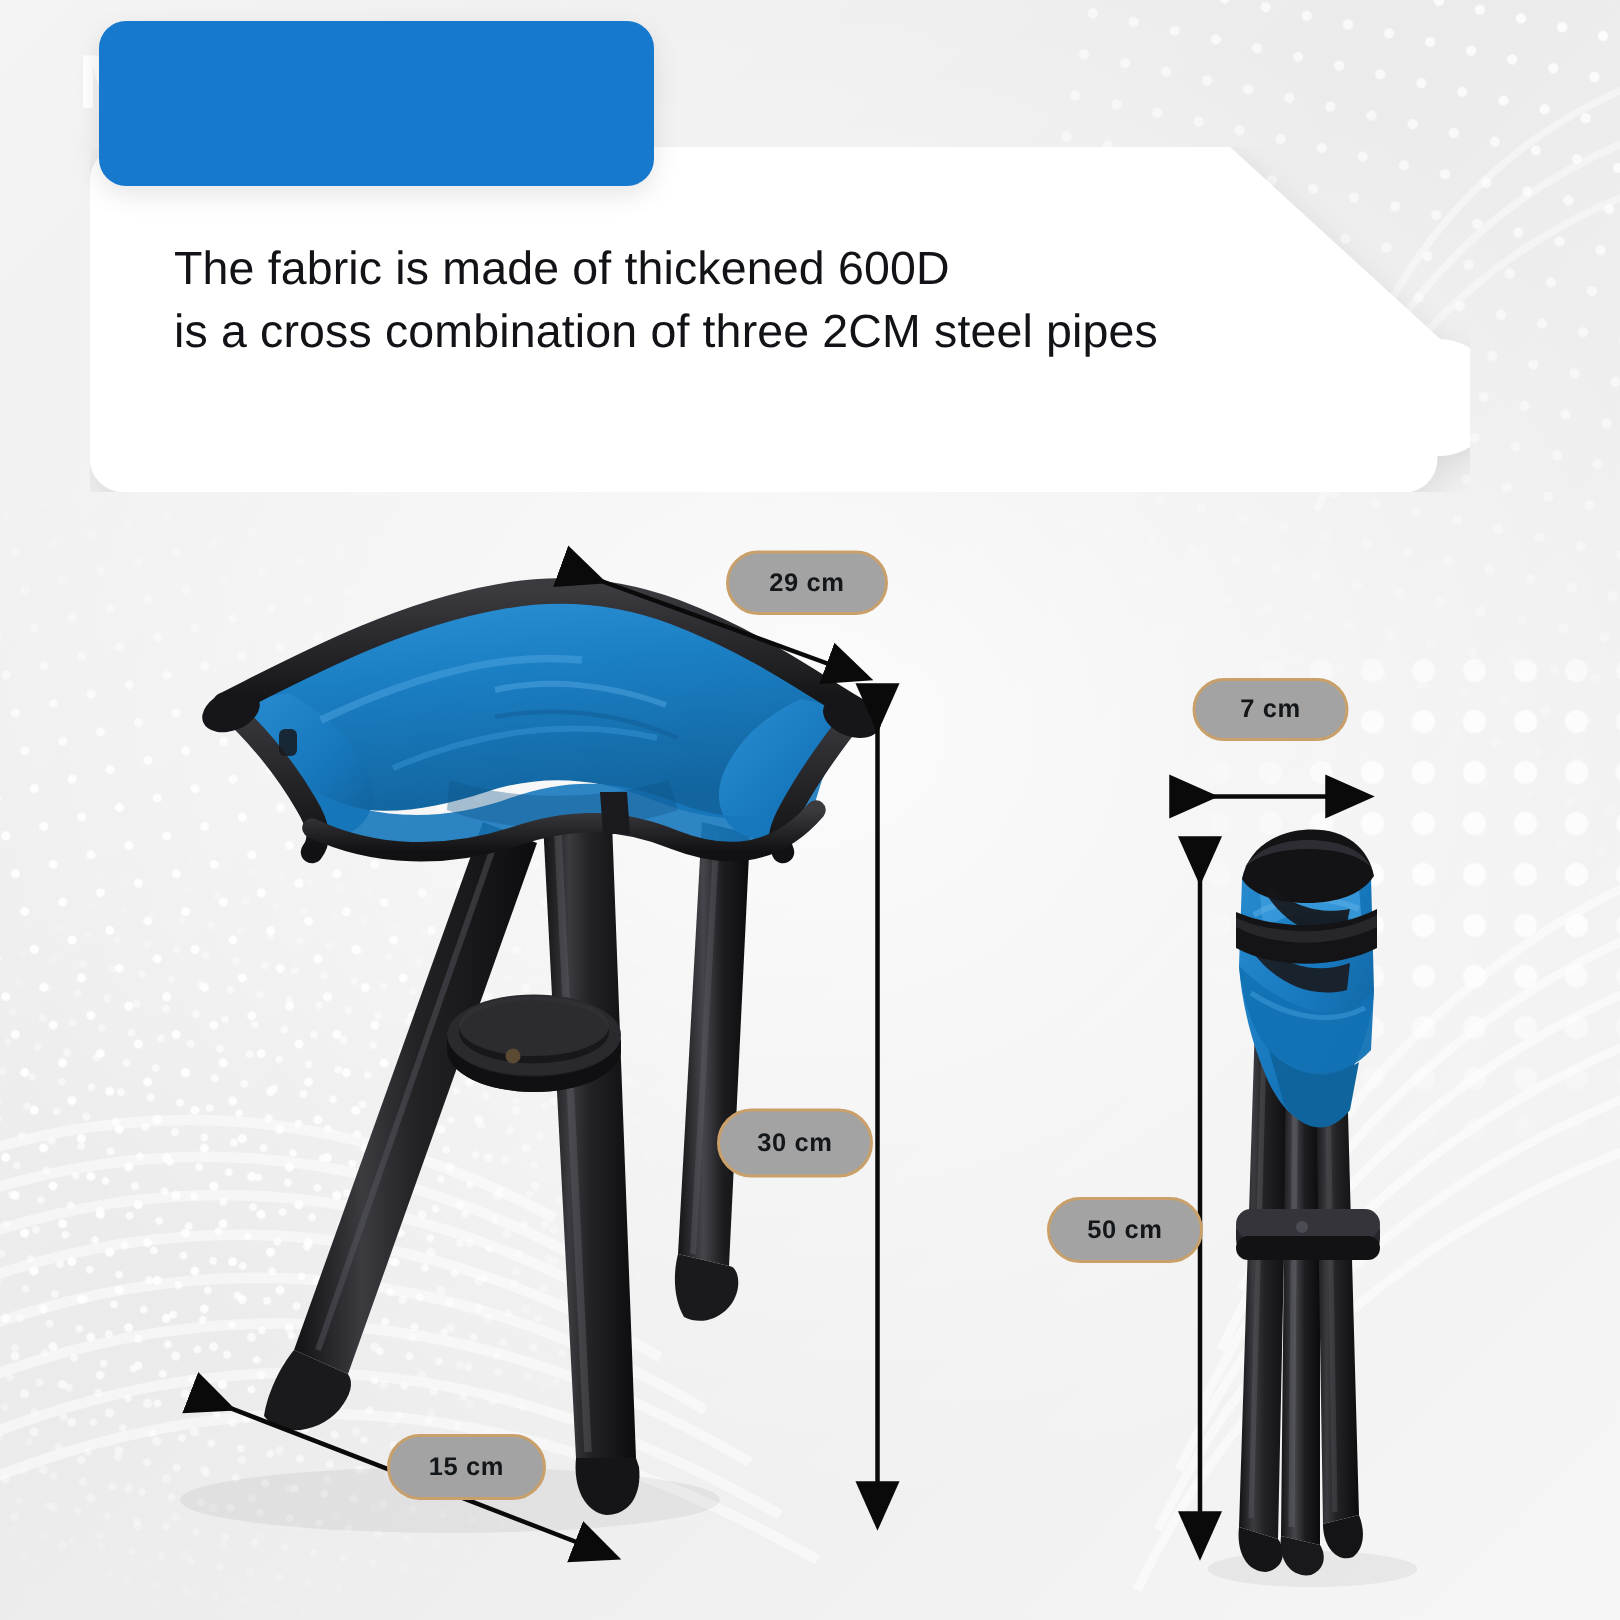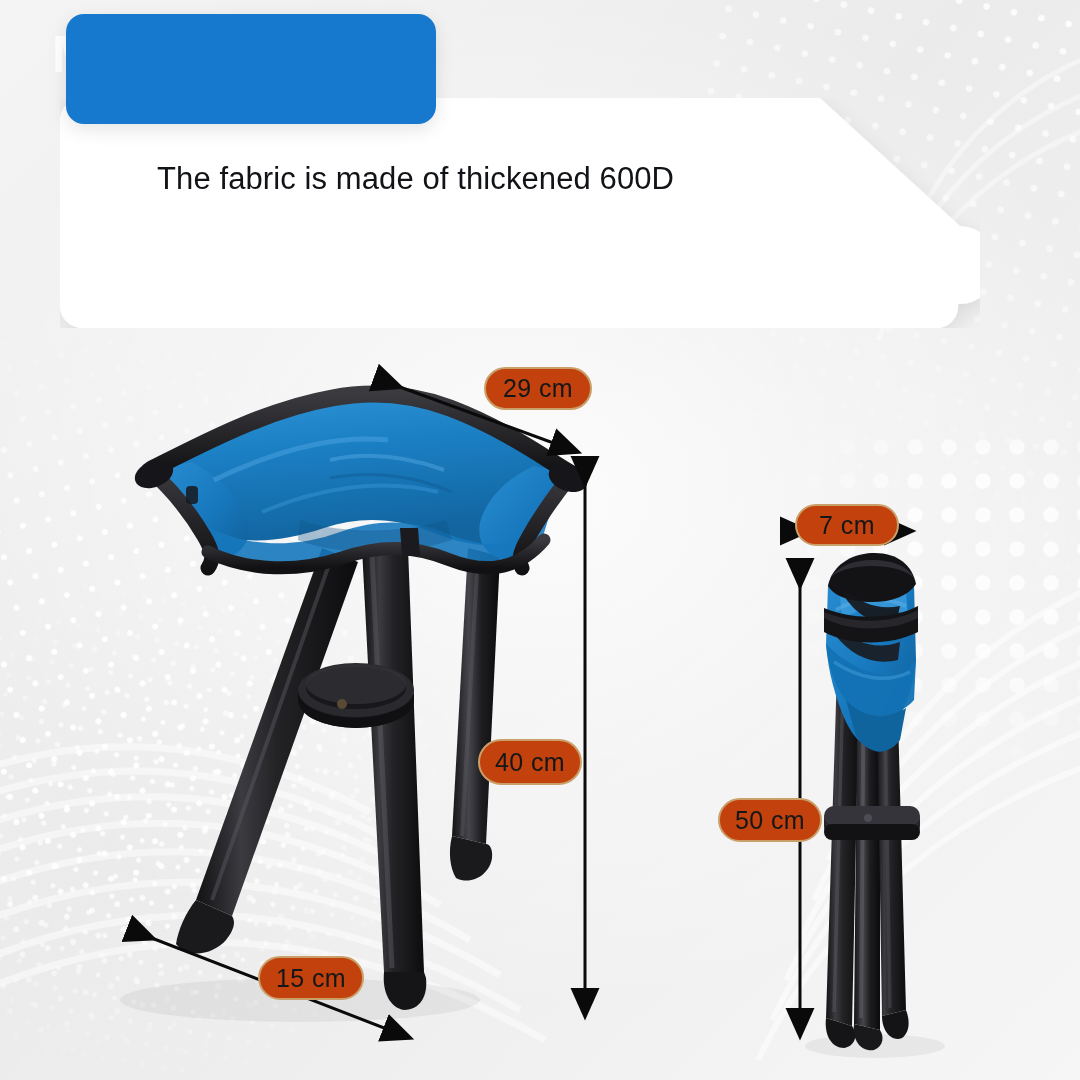--- a/index.html
+++ b/index.html
@@ -103,44 +103,43 @@
   .body-text{
     position:absolute;
     left:116px;top:158px;
     width:790px;
     z-index:5;
     color:#111316;
     font-size:31px;
     line-height:42px;
     font-weight:400;
     letter-spacing:.1px;
-    margin-left:41px;
   }
   .body-text div{white-space:nowrap;}
 
   
   .pill{
     position:absolute;
     z-index:12;
     display:flex;align-items:center;justify-content:center;
-    background:#c2410c;
+    background:#a3a3a3;
     border:2.4px solid #c9a06a;
     border-radius:26px;
     color:#14171a;
-    font-size:25px;
-    font-weight:400;
+    font-size:17px;
+    font-weight:700;
     letter-spacing:.4px;
     padding:0 10px;
     box-sizing:border-box;
   }
   #pill-29{left:484px;top:367px;width:108px;height:43px;}
   #pill-40{left:478px;top:739px;width:104px;height:46px;}
   #pill-15{left:258px;top:956px;width:106px;height:44px;}
-  #pill-7 {left:795px;top:504px;width:104px;height:42px;}
-  #pill-50{left:718px;top:798px;width:104px;height:44px;}
+  #pill-7 {left:795px;top:452px;width:104px;height:42px;}
+  #pill-50{left:698px;top:798px;width:104px;height:44px;}
 
   
   .arrows{position:absolute;inset:0;z-index:10;pointer-events:none;}
 
   
   .product{position:absolute;inset:0;z-index:8;}
 </style>
 </head>
 <body>
 
@@ -198,20 +197,21 @@
       </filter>
     </defs>
     <path filter="url(#cardShadow)" fill="#ffffff" d="M22 0 H 760 L 900 128 A 22 22 0 0 1 898 206 A 22 22 0 0 1 880 230 H 22 A 22 22 0 0 1 0 208 V 22 A 22 22 0 0 1 22 0 Z"></path>
   </svg>
 
   <div class="tab"></div>
   <div class="tab-label">Material</div>
 
   <div class="body-text">
     <div>The fabric is made of thickened 600D</div>
+    <div>is a cross combination of three 2CM steel pipes</div>
   </div>
 
   <svg class="product" viewBox="0 0 1080 1080">
     <defs>
       <linearGradient id="tubeG" x1="0" y1="0" x2="1" y2="0">
         <stop offset="0%" stop-color="#121214"></stop>
         <stop offset="28%" stop-color="#3b3b40"></stop>
         <stop offset="50%" stop-color="#232326"></stop>
         <stop offset="100%" stop-color="#0c0c0e"></stop>
       </linearGradient>
@@ -397,18 +397,18 @@
     <line x1="585" y1="460" x2="585" y2="1016" stroke="#0a0a0a" stroke-width="3" marker-start="url(#arwStart)" marker-end="url(#arwEnd)"></line>
 
     <line x1="131" y1="930" x2="410" y2="1038" stroke="#0a0a0a" stroke-width="3" marker-start="url(#arwStart)" marker-end="url(#arwEnd)"></line>
 
     <line x1="784" y1="531" x2="912" y2="531" stroke="#0a0a0a" stroke-width="3" marker-start="url(#arwStart)" marker-end="url(#arwEnd)"></line>
 
     <line x1="800" y1="562" x2="800" y2="1036" stroke="#0a0a0a" stroke-width="3" marker-start="url(#arwStart)" marker-end="url(#arwEnd)"></line>
   </svg>
 
   <div class="pill" id="pill-29">29 cm</div>
-  <div class="pill" id="pill-40">40 cm</div>
+  <div class="pill" id="pill-40">30 cm</div>
   <div class="pill" id="pill-15">15 cm</div>
   <div class="pill" id="pill-7">7 cm</div>
   <div class="pill" id="pill-50">50 cm</div>
 
 </div>
 
 </body></html>

